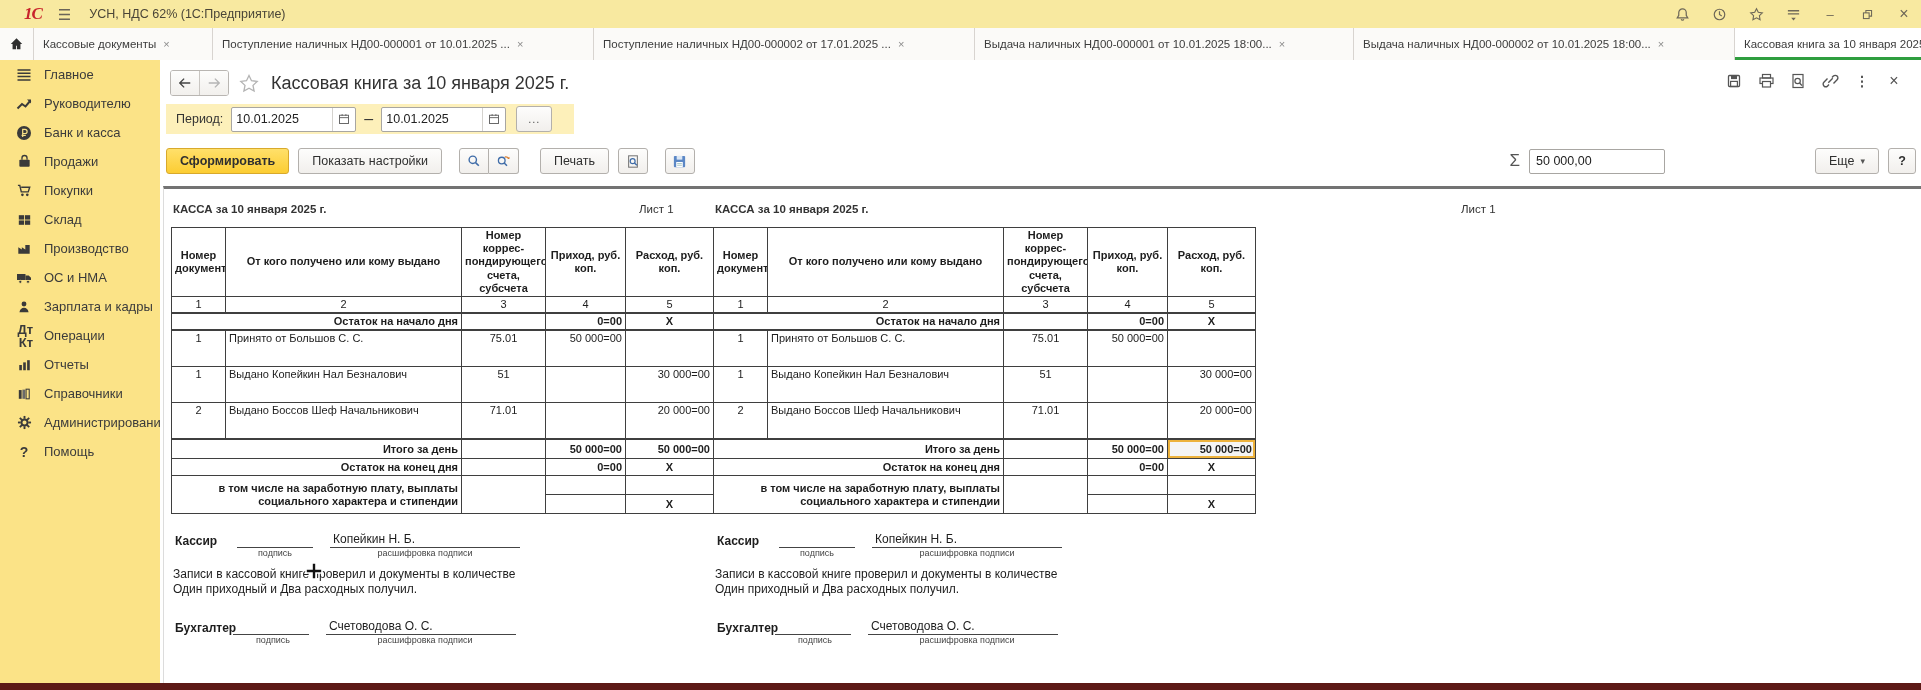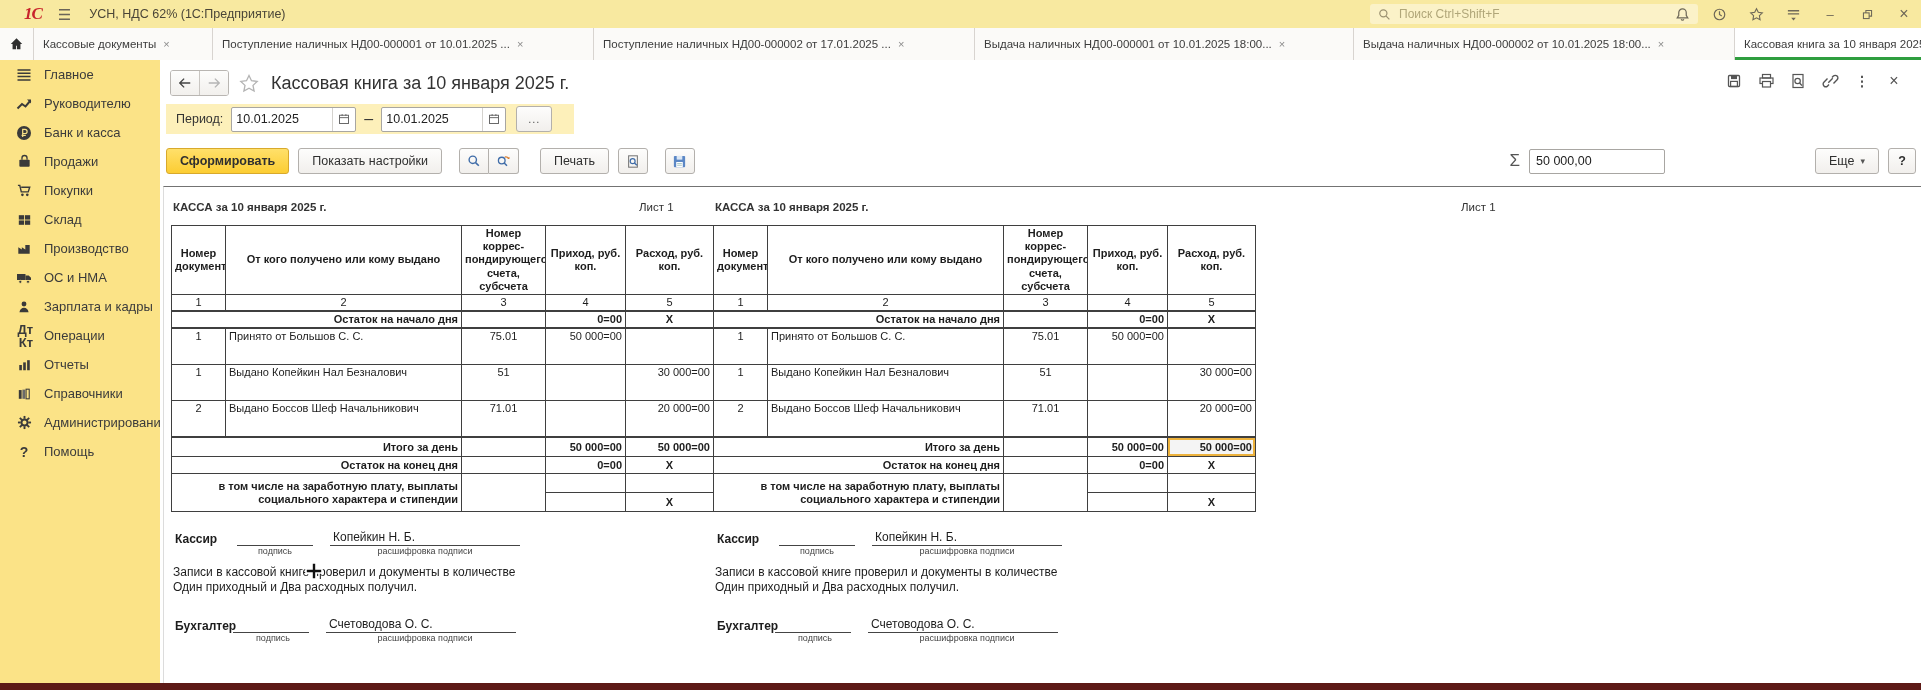--- a/index.html
+++ b/index.html
@@ -79,21 +79,21 @@
   .sum-sym{font-size:17px;color:#555;margin-right:9px;}
   .sum-field{width:122px;height:23px;border:1px solid #a8a6a2;border-radius:2px;background:#fff;
              font-size:12.5px;padding:0 6px;color:#222;outline:none;
              font-family:"Liberation Sans",sans-serif;}
   .more-btn{margin-left:150px;}
   .caret{margin-left:6px;font-size:9px;color:#555;}
   .help-btn{width:28px;padding:0;font-weight:bold;margin-right:0;}
 
   
   .report{position:absolute;left:3px;top:126px;width:1757px;height:497px;background:#fff;
-          border-top:1px solid #737373;border-left:1px solid #dcdcdc;}
+          border-top:3px solid #737373;border-left:1px solid #dcdcdc;}
   .sheet{position:absolute;top:14px;width:542px;}
   .sheet.left{left:7px;}
   .sheet.right{left:549px;}
   .sheet-cap{position:relative;height:17px;font-size:11.5px;margin-bottom:7px;}
   .cap-text{font-weight:bold;position:absolute;left:2px;top:0;white-space:nowrap;}
   .cap-list{position:absolute;left:468px;top:0;white-space:nowrap;}
   .sheet.right .cap-list{left:748px;}
 
   table.tbl{border-collapse:collapse;table-layout:fixed;width:542px;font-size:11px;color:#1d1d1d;}
   table.tbl td{border:1px solid #3f3f3f;padding:1px 3px;overflow:hidden;line-height:1.2;}
@@ -136,27 +136,20 @@
 </style>
 </head>
 <body>
 
 <div class="app">
 
   <div class="titlebar">
     <span class="logo">1С</span>
     <span class="tb-menu">☰</span>
     <span class="tb-title">УСН, НДС 62%  (1С:Предприятие)</span>
-    <div class="tb-search">
-      <svg width="13" height="13" viewBox="0 0 16 16">
-        <circle cx="6.6" cy="6.6" r="4.4" fill="none" stroke="#9a9070" stroke-width="1.5"></circle>
-        <line x1="10" y1="10" x2="14" y2="14" stroke="#9a9070" stroke-width="1.5"></line>
-      </svg>
-      <input type="text" placeholder="Поиск Ctrl+Shift+F" style="">
-    </div>
     <div class="tb-icons">
       <span class="tb-ic">
         <svg width="15" height="15" viewBox="0 0 16 16">
             <path d="M8 2a4 4 0 0 1 4 4v3l1.6 2.6H2.4L4 9V6a4 4 0 0 1 4-4z" fill="none" stroke="#6e6858" stroke-width="1.3"></path>
             <path d="M6.6 13a1.5 1.5 0 0 0 2.8 0" fill="none" stroke="#6e6858" stroke-width="1.3"></path>
           </svg>
       </span>
       <span class="tb-ic">
         <svg width="15" height="15" viewBox="0 0 16 16">
             <circle cx="8" cy="8" r="5.6" fill="none" stroke="#6e6858" stroke-width="1.3"></circle>

